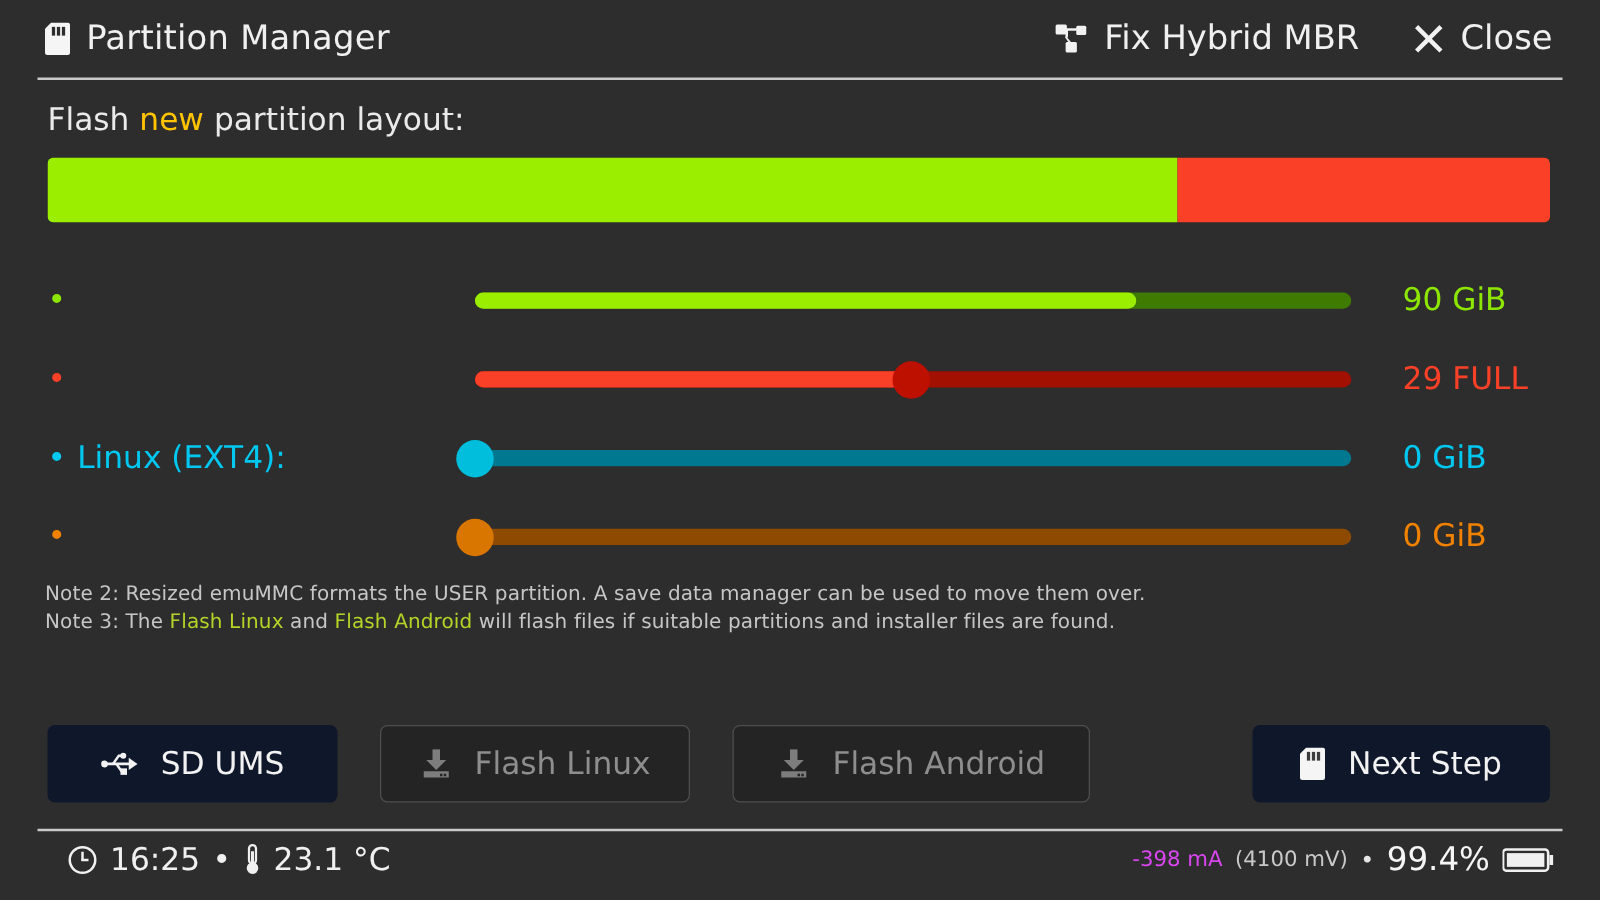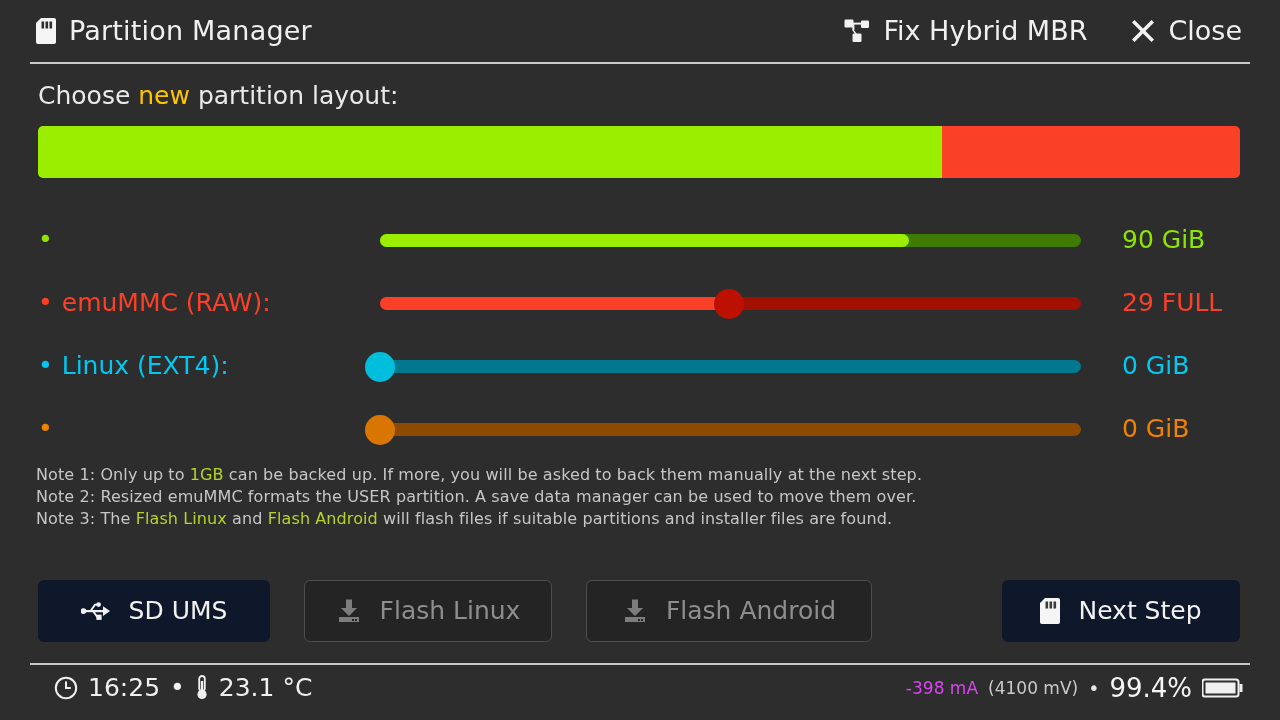--- a/index.html
+++ b/index.html
@@ -274,38 +274,38 @@
           </svg>
         </span>
         <span class="header-action-text">Close</span>
       </div>
 
     </div>
 
     <div class="header-rule"></div>
   </div>
 
-  <div class="choose-line"><span>Choose </span><span class="hl">new</span><span> partition layout:</span></div>
+  <div class="choose-line"><span>Flash </span><span class="hl">new</span><span> partition layout:</span></div>
 
   <div class="layout-bar" id="layout-bar">
       <div class="layout-seg" style="width: 75.2%; background: rgb(155, 238, 0);"></div>
       <div class="layout-seg" style="width: 24.8%; background: rgb(251, 64, 40);"></div>
     </div>
 
   <div class="rows" id="partition-rows">
       <div class="prow">
         <div class="prow-label" style="color: rgb(140, 230, 0);"><span class="bullet">•</span></div>
         <div class="prow-slider">
           <div class="slider-track" style="background: rgb(62, 123, 0);"></div>
           <div class="slider-fill" style="background: rgb(155, 238, 0); width: 529.255px;"></div>
         </div>
         <div class="prow-value" style="color: rgb(140, 230, 0);">90 GiB</div>
       </div>
       <div class="prow">
-        <div class="prow-label" style="color: rgb(251, 64, 40);"><span class="bullet">•</span><span>emuMMC (RAW):</span></div>
+        <div class="prow-label" style="color: rgb(251, 64, 40);"><span class="bullet">•</span></div>
         <div class="prow-slider">
           <div class="slider-track" style="background: rgb(161, 16, 0);"></div>
           <div class="slider-fill" style="background: rgb(251, 64, 40); width: 349.098px;"></div>
           <div class="slider-knob" style="background: rgb(189, 16, 0); left: 368.098px;"></div>
         </div>
         <div class="prow-value" style="color: rgb(251, 64, 40);">29 FULL</div>
       </div>
       <div class="prow">
         <div class="prow-label" style="color: rgb(0, 200, 240);"><span class="bullet">•</span><span>Linux (EXT4):</span></div>
         <div class="prow-slider">
@@ -320,21 +320,20 @@
         <div class="prow-slider">
           <div class="slider-track" style="background: rgb(142, 75, 0);"></div>
           <div class="slider-fill" style="background: rgb(217, 118, 0); width: 0px;"></div>
           <div class="slider-knob" style="background: rgb(217, 118, 0); left: 19px;"></div>
         </div>
         <div class="prow-value" style="color: rgb(240, 130, 0);">0 GiB</div>
       </div>
     </div>
 
   <div class="notes" id="notes">
-      <div class="note"><span>Note 1: Only up to </span><span class="hl-green">1GB</span><span> can be backed up. If more, you will be asked to back them manually at the next step.</span></div>
       <div class="note"><span>Note 2: Resized emuMMC formats the USER partition. A save data manager can be used to move them over.</span></div>
       <div class="note"><span>Note 3: The </span><span class="hl-green">Flash Linux</span><span> and </span><span class="hl-green">Flash Android</span><span> will flash files if suitable partitions and installer files are found.</span></div>
     </div>
 
   <div class="buttons">
 
     <div class="btn btn-enabled" id="btn-sdums">
       <span class="icon">
         <svg width="30" height="20" viewBox="0 0 30 20">
           <rect x="3" y="9" width="20" height="2.2" fill="#f2f2f2"></rect>

